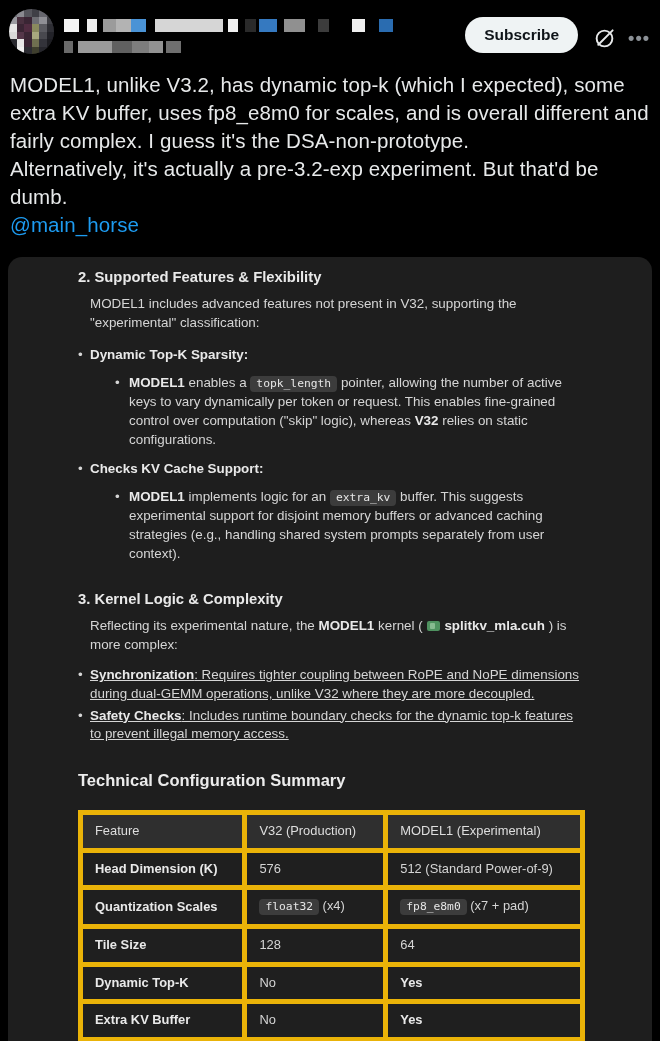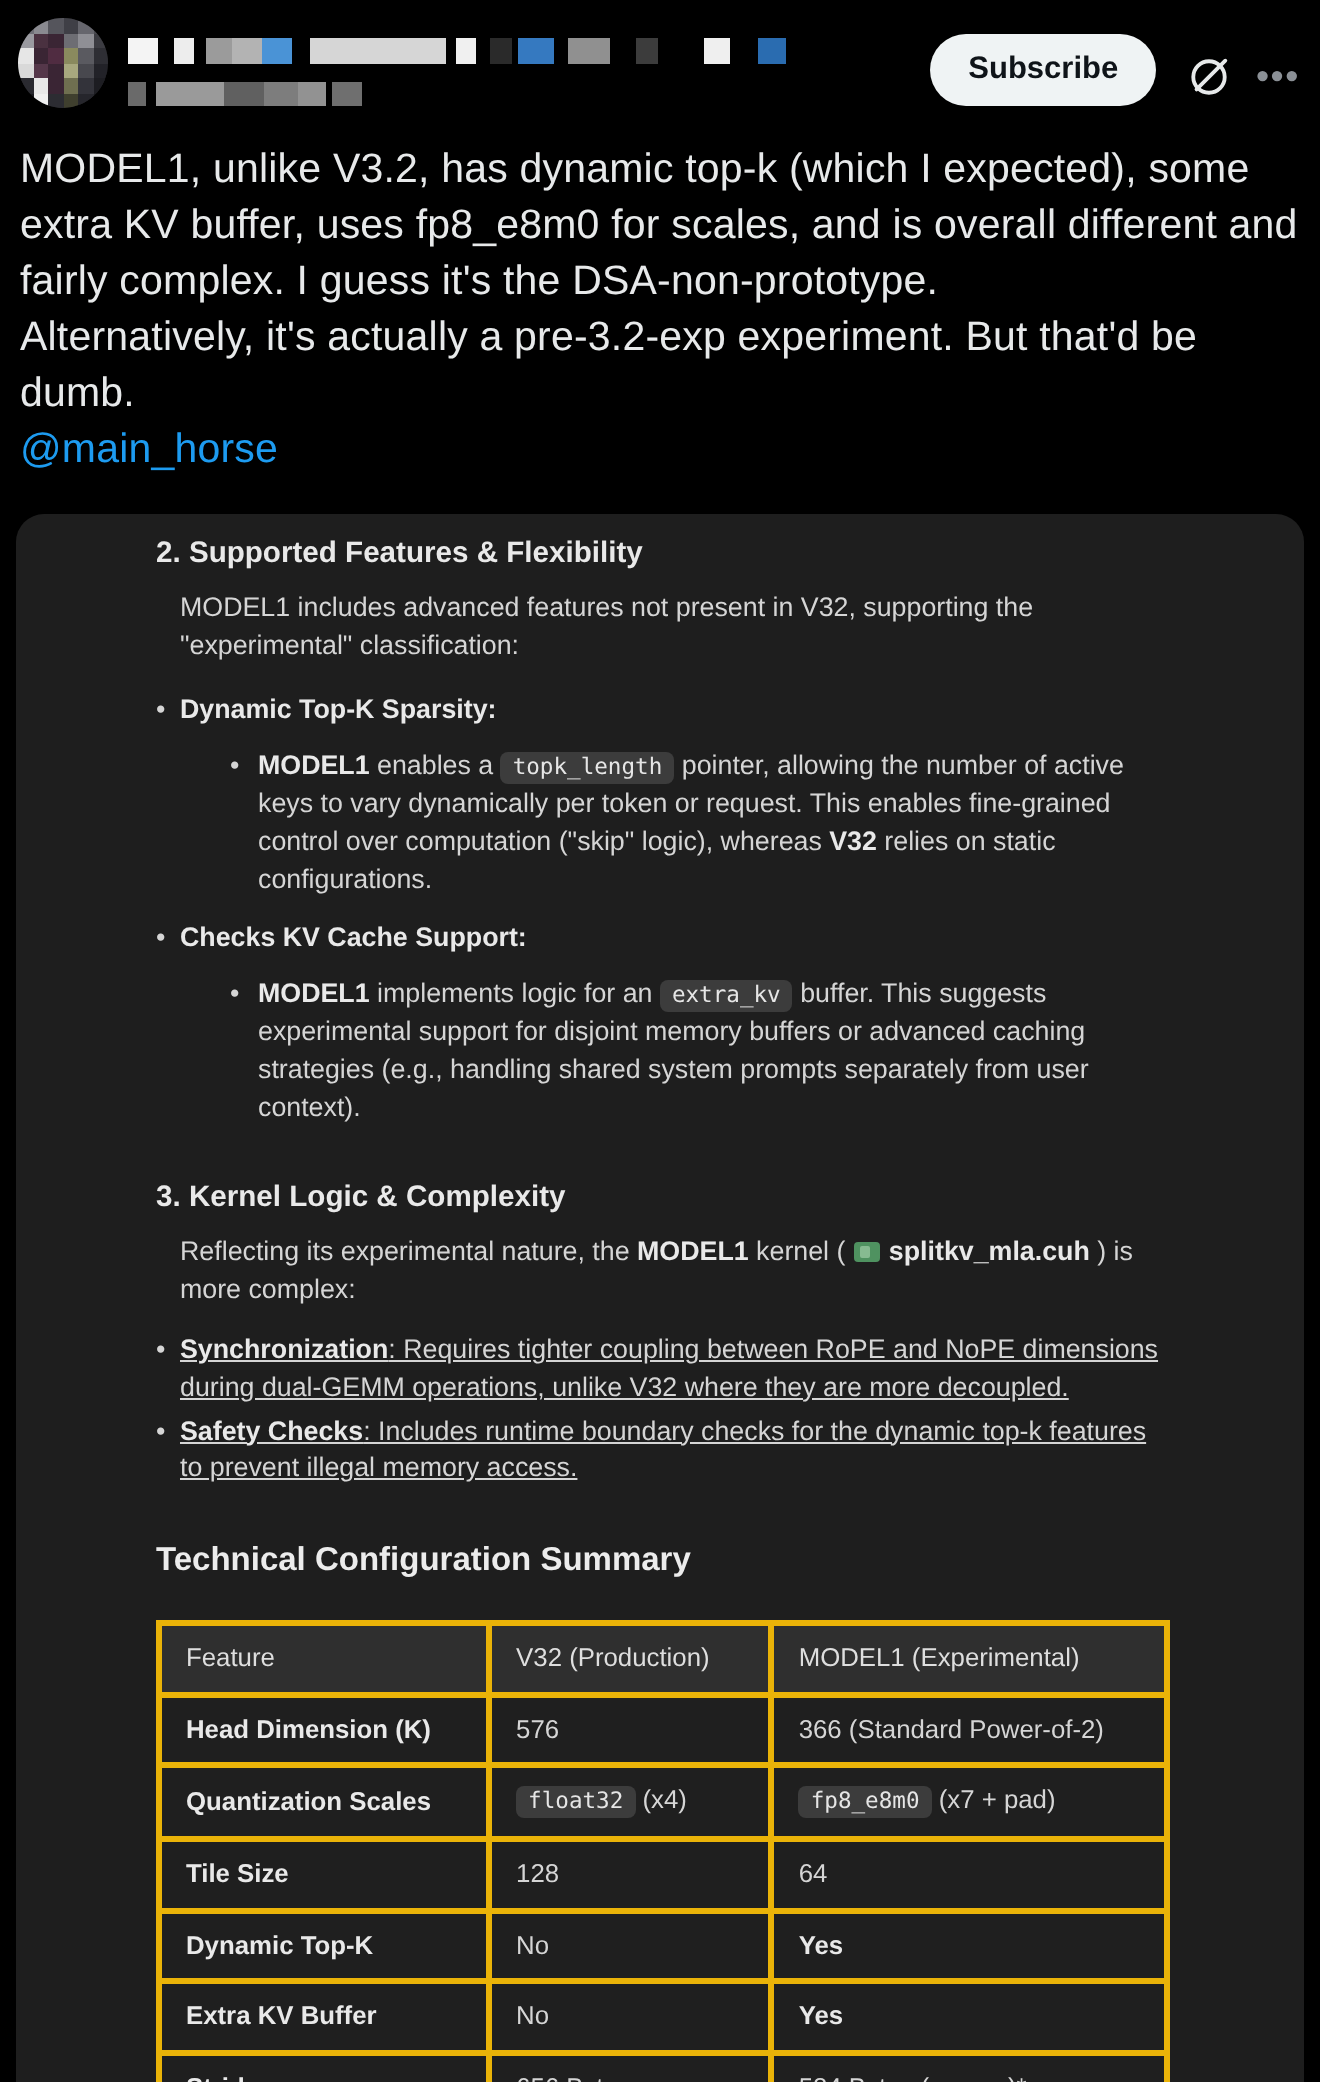--- a/index.html
+++ b/index.html
@@ -69,21 +69,21 @@
     border-radius: 2px; margin: 0 4px 0 1px; position: relative; top: 0.5px;
   }
   .file-icon::after {
     content: ""; position: absolute; left: 3px; top: 2px; width: 5px; height: 6px;
     background: #87bb91; border-radius: 1px;
   }
 
   .tcs-title { color: #ececec; font-size: 16.5px; font-weight: 700; margin: 27px 0 21px; }
   table.cfg { border-collapse: collapse; width: 507px; font-size: 12.9px; }
   table.cfg th, table.cfg td {
-    border: 3px solid #eab308; text-align: left; vertical-align: middle;
+    border: 5px solid #eab308; text-align: left; vertical-align: middle;
     padding: 7px 12px; height: 33px;
   }
   table.cfg thead th { background: #2f2f2f; color: #dedede; font-weight: 400; height: 31px; }
   table.cfg tbody td { background: #1f1f1f; color: #d5d5d5; }
   table.cfg tbody td.feat { font-weight: 700; color: #e9e9e9; }
 </style>
 </head>
 <body>
 
 <div class="page">
@@ -195,21 +195,21 @@
           <tr>
             <th style="width: 166px;">Feature</th>
             <th style="width: 142px;">V32 (Production)</th>
             <th style="width: 199px;">MODEL1 (Experimental)</th>
           </tr>
         </thead>
       <tbody>
           <tr>
             <td class="feat">Head Dimension (K)</td>
             <td><span>576</span></td>
-            <td><span>366 (Standard Power-of-2)</span></td>
+            <td><span>512 (Standard Power-of-9)</span></td>
           </tr>
           <tr>
             <td class="feat">Quantization Scales</td>
             <td><span class="chip">float32</span><span> (x4)</span></td>
             <td><span class="chip">fp8_e8m0</span><span> (x7 + pad)</span></td>
           </tr>
           <tr>
             <td class="feat">Tile Size</td>
             <td><span>128</span></td>
             <td><span>64</span></td>

